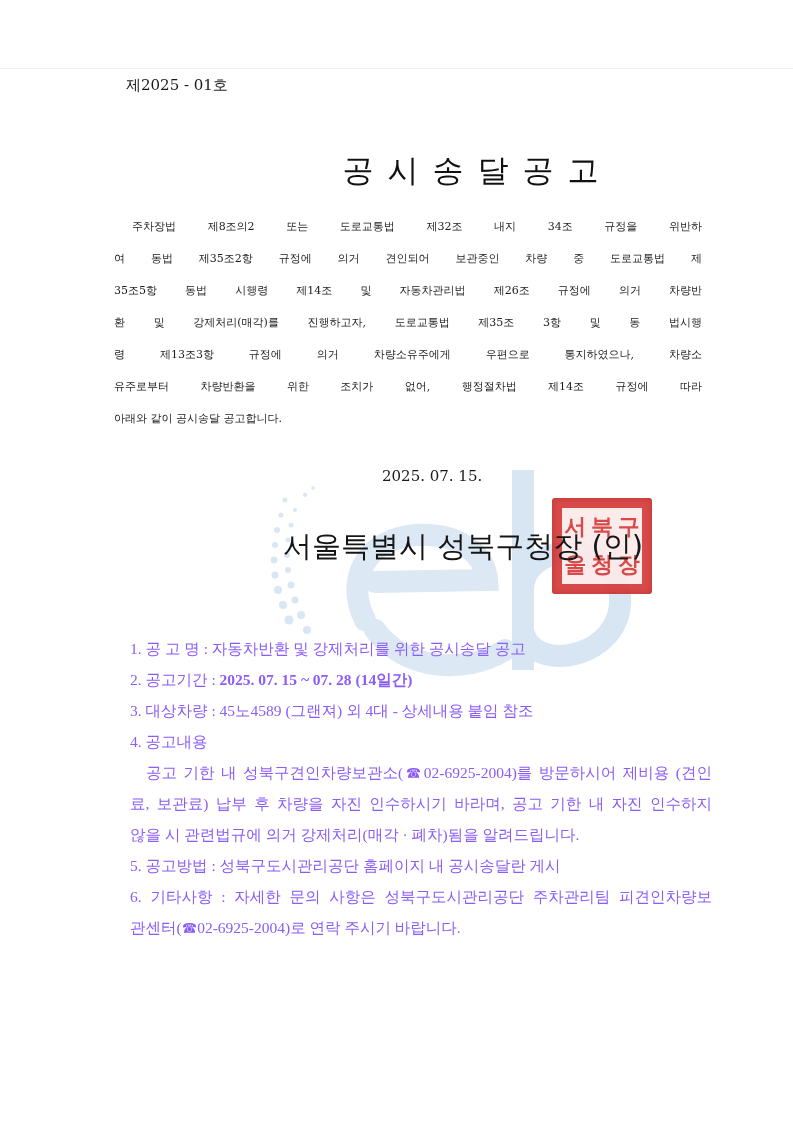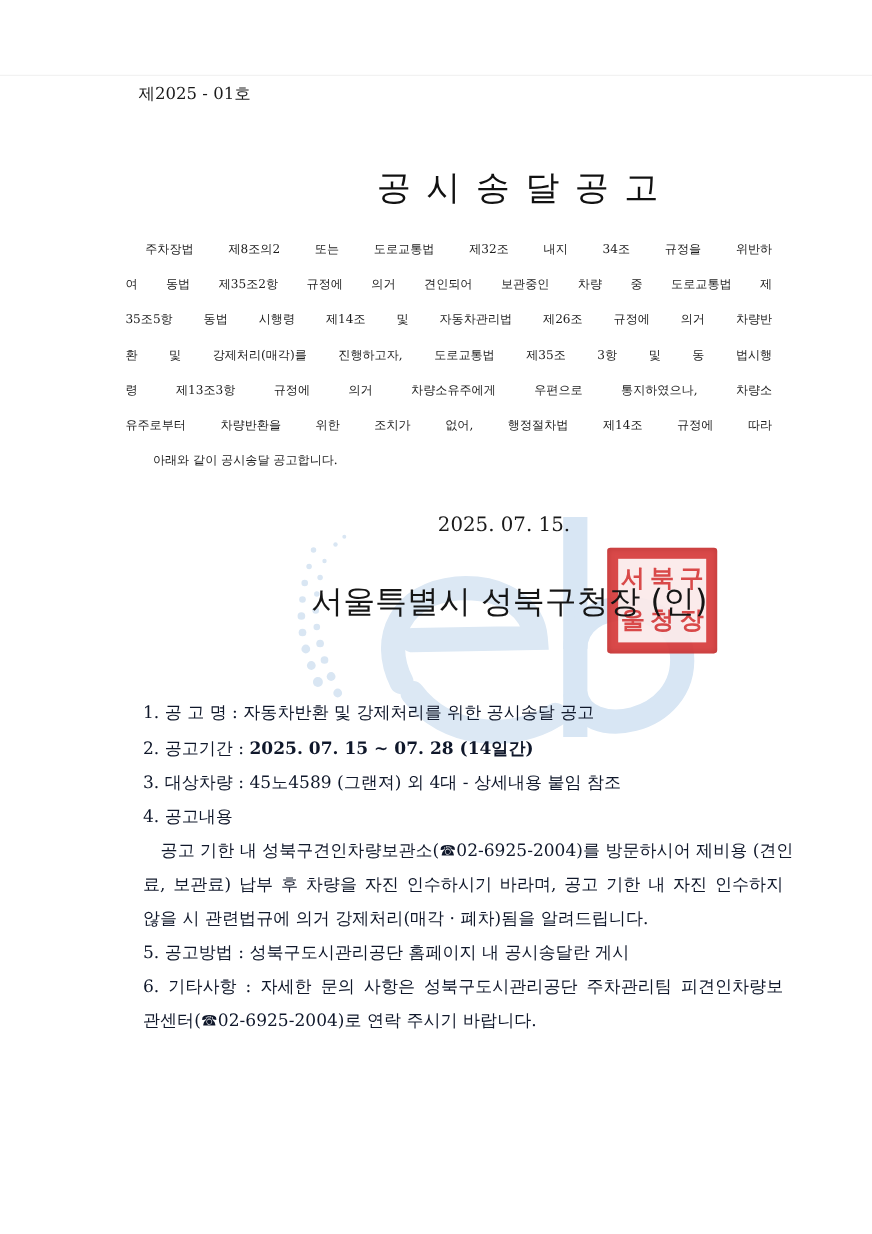--- a/index.html
+++ b/index.html
@@ -65,27 +65,26 @@
       display: block;
       white-space: nowrap;
       text-align: justify;
       text-align-last: justify;
     }
     .body-para .line.first {
       padding-left: 18px;
     }
     .body-para .line.last {
       text-align-last: left;
-      margin-left: 25px;
     }
     .date {
       position: absolute;
-      left: 398px;
+      left: 382px;
       top: 467px;
-      font-size: 18px;
+      font-size: 15px;
       white-space: pre;
       text-align: center;
     }
     .issuer {
       position: absolute;
       left: 240px;
       top: 527px;
       font-family: "DejaVu Sans", "Liberation Sans", sans-serif;
       font-size: 29px;
       white-space: pre;
@@ -124,21 +123,22 @@
       text-align: center;
       font-weight: bold;
     }
     .items {
       position: absolute;
       left: 130px;
       top: 633px;
       width: 600px;
       font-size: 15.5px;
       line-height: 31px;
-      color: #0f172a;
+      color: #8b5cf6;
+      font-family: Liberation Serif, serif;
     }
     .item {
       display: block;
       white-space: nowrap;
     }
     .item .bold {
       font-weight: bold;
       margin-top: 44px;
     }
     .item-body {

